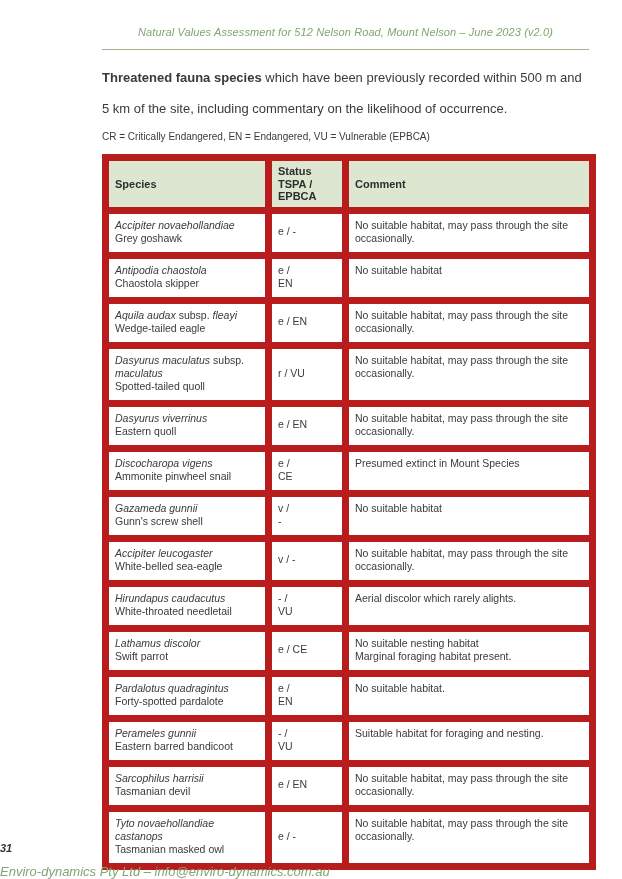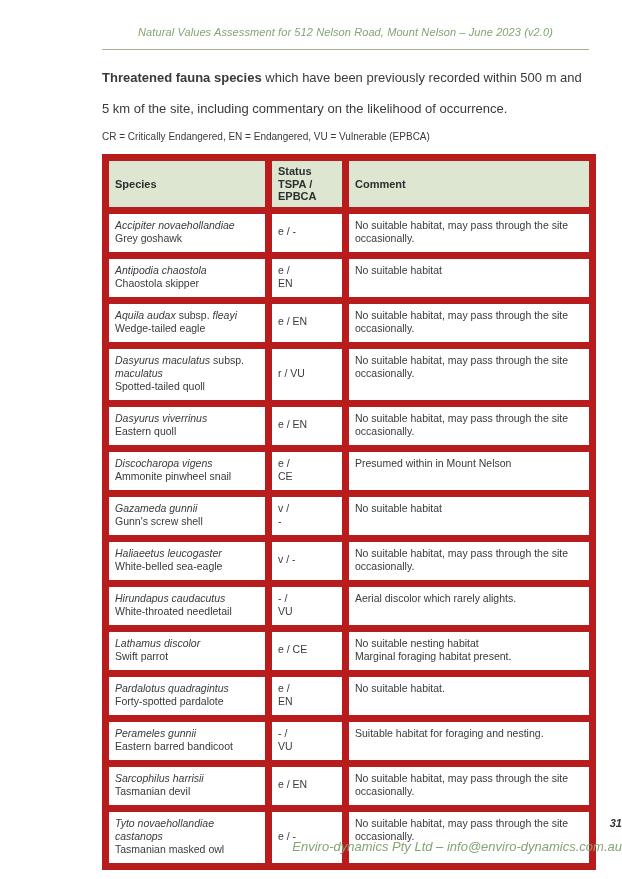--- a/index.html
+++ b/index.html
@@ -68,23 +68,23 @@
   table.fauna td {
     padding: 5px 5px 7px 6px;
   }
   td.cell-species, td.cell-status { vertical-align: middle; }
   td.cell-comment { vertical-align: top; }
   .sci em { font-style: italic; }
   .sci span { font-style: normal; }
   .footer {
     position: absolute;
     left: 0;
-    bottom: 25px;
+    bottom: 0;
     width: 100%;
-    text-align: right;
+    text-align: left;
   }
   .page-number {
     font-size: 11px;
     font-style: italic;
     font-weight: bold;
     color: #333333;
     margin-bottom: 10px;
   }
   .footer-line {
     font-size: 13px;
@@ -154,33 +154,33 @@
             </td>
             <td class="cell-status">e / EN</td>
             <td class="cell-comment">No suitable habitat, may pass through the site occasionally.</td>
           </tr>
           <tr>
             <td class="cell-species">
               <div class="sci"><em>Discocharopa vigens</em></div>
               <div>Ammonite pinwheel snail</div>
             </td>
             <td class="cell-status">e /<br>CE</td>
-            <td class="cell-comment">Presumed within in Mount Nelson</td>
+            <td class="cell-comment">Presumed extinct in Mount Species</td>
           </tr>
           <tr>
             <td class="cell-species">
               <div class="sci"><em>Gazameda gunnii</em></div>
               <div>Gunn's screw shell</div>
             </td>
             <td class="cell-status">v /<br>-</td>
             <td class="cell-comment">No suitable habitat</td>
           </tr>
           <tr>
             <td class="cell-species">
-              <div class="sci"><em>Haliaeetus leucogaster</em></div>
+              <div class="sci"><em>Accipiter leucogaster</em></div>
               <div>White-belled sea-eagle</div>
             </td>
             <td class="cell-status">v / -</td>
             <td class="cell-comment">No suitable habitat, may pass through the site occasionally.</td>
           </tr>
           <tr>
             <td class="cell-species">
               <div class="sci"><em>Hirundapus caudacutus</em></div>
               <div>White-throated needletail</div>
             </td>

